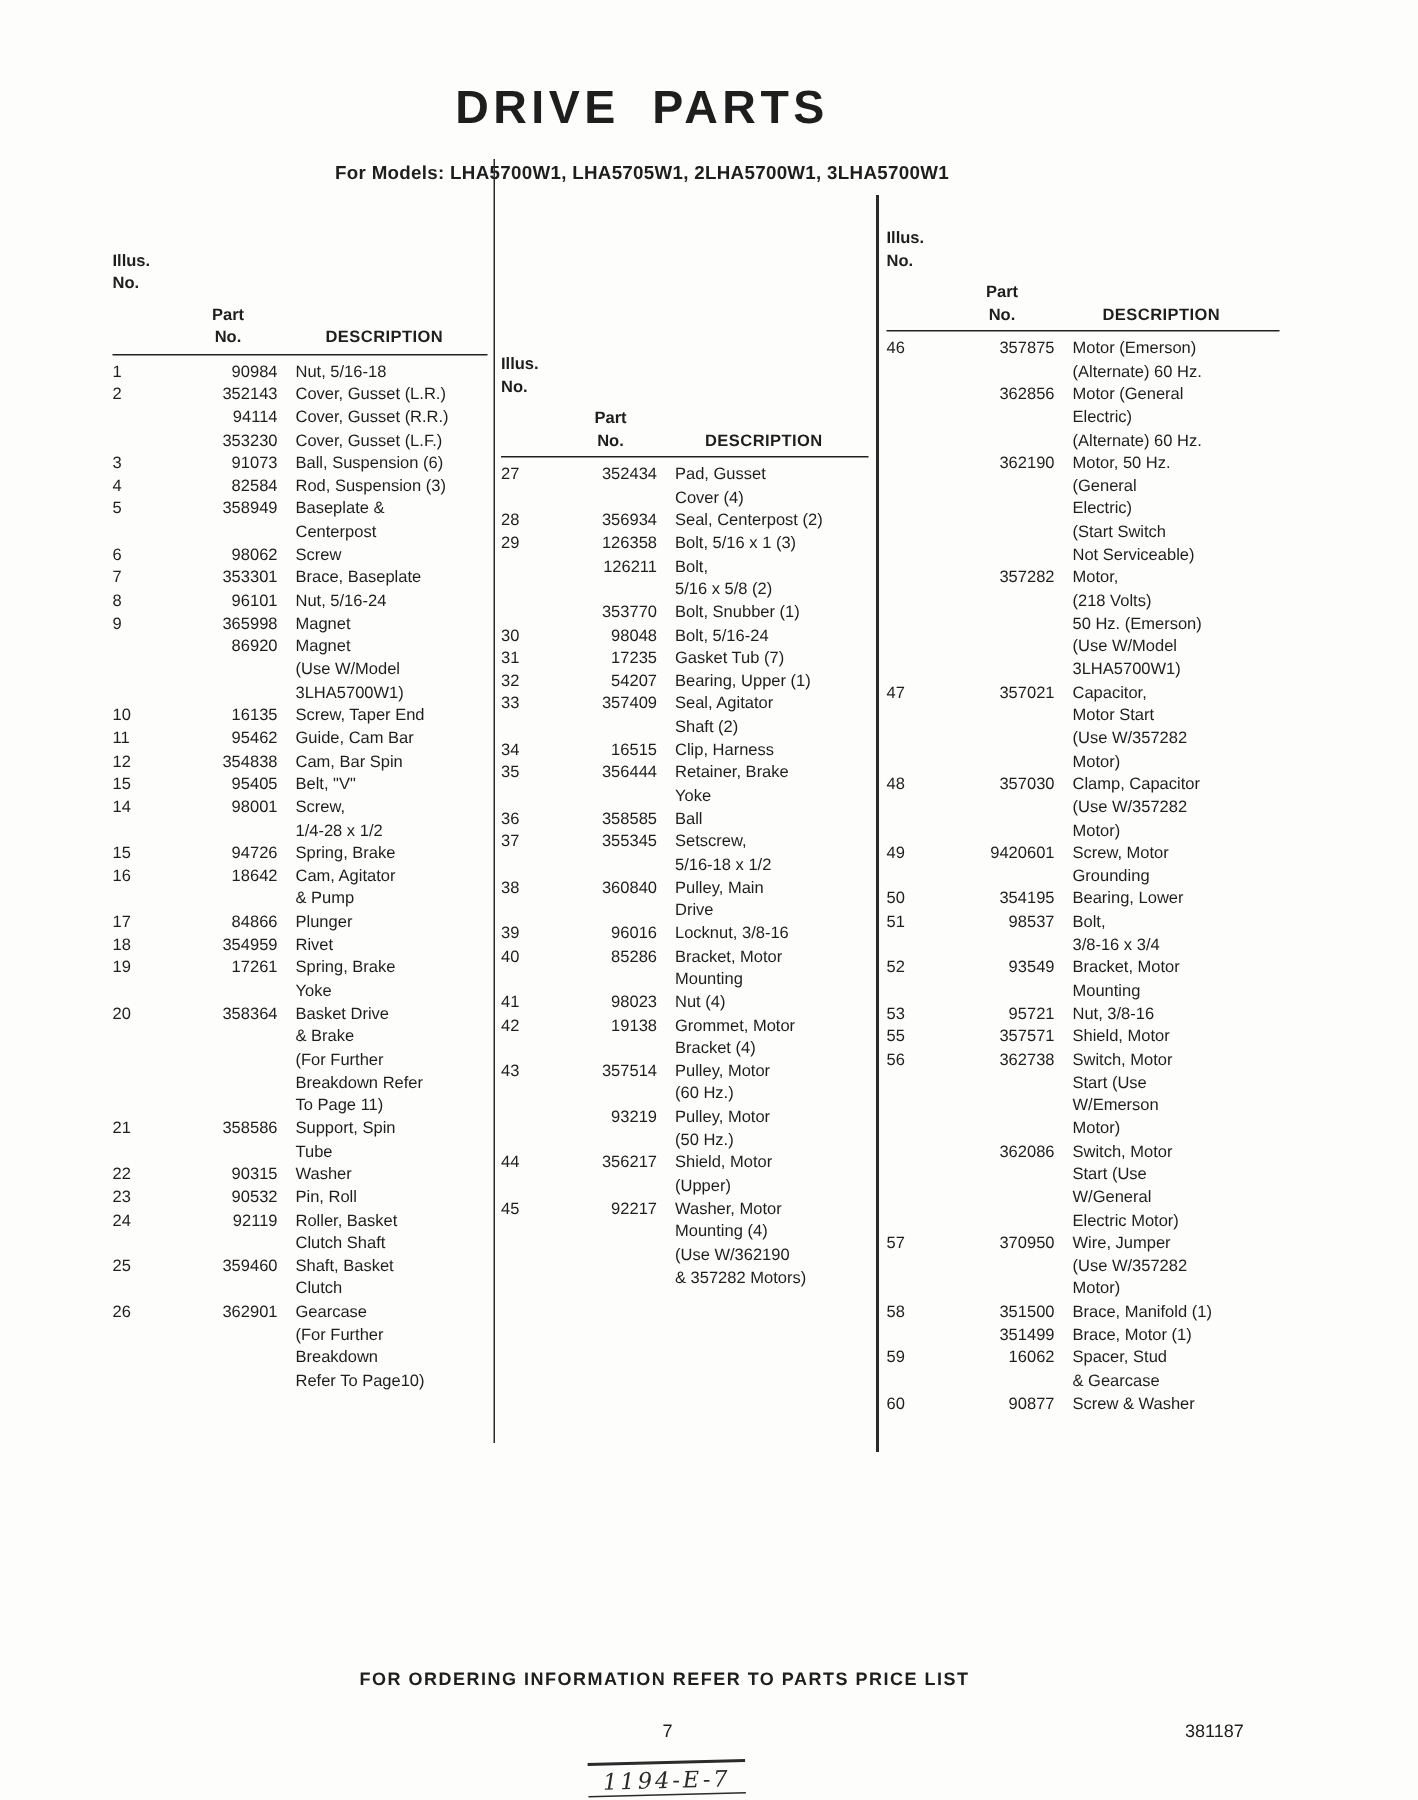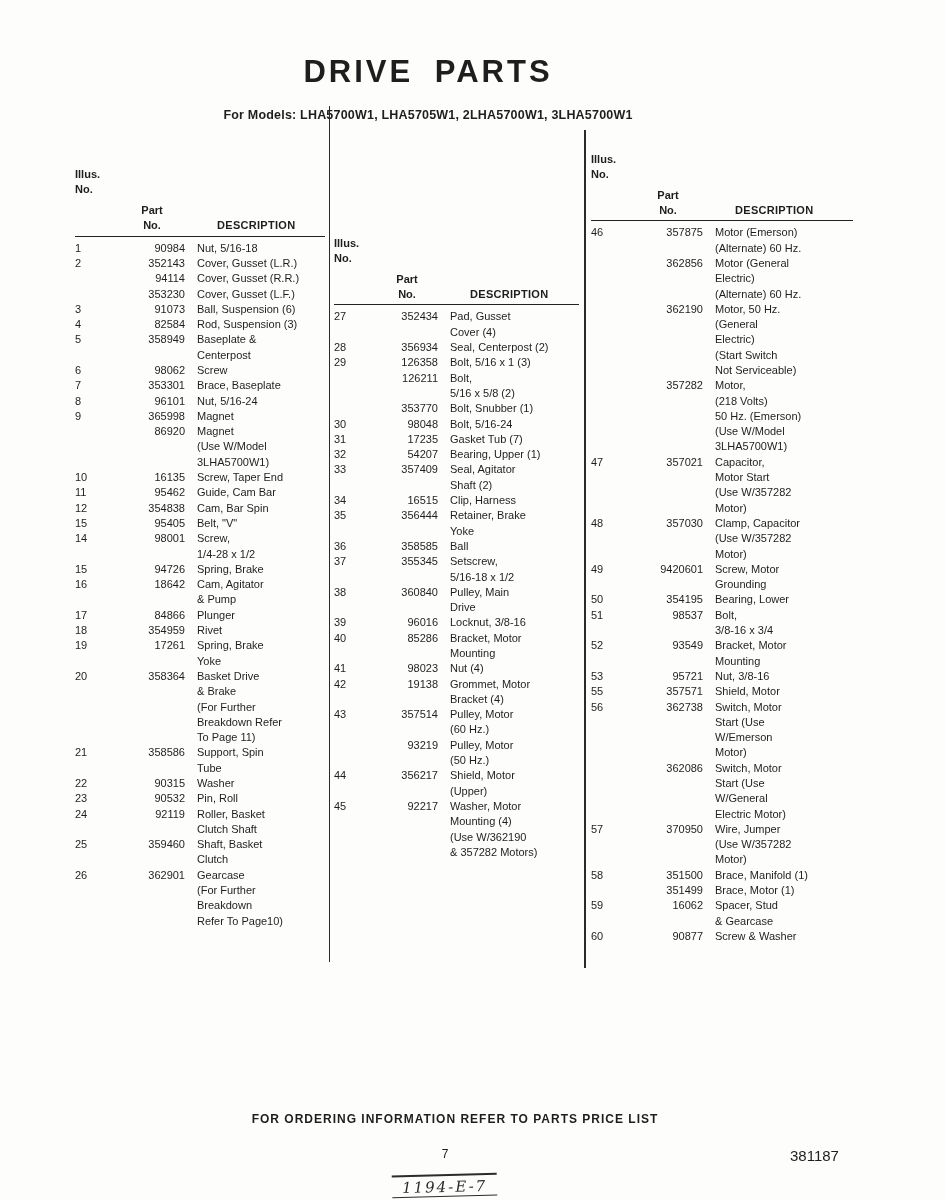--- a/index.html
+++ b/index.html
@@ -53,31 +53,31 @@
 
   .prow { display:grid; column-gap:8px; }
   .col-1 .prow { grid-template-columns:36px 66px 1fr; }
   .col-2 .prow { grid-template-columns:34px 62px 1fr; }
   .col-3 .prow { grid-template-columns:34px 70px 1fr; }
   .c-illus { text-align:left; }
   .c-part  { text-align:right; }
   .c-desc  { white-space:pre-line; padding-left:4px; }
 
   .footer-note {
-    position:absolute; top:1112px; left:12px; width:886px;
+    position:absolute; top:1112px; left:0; width:886px;
     text-align:center; font-weight:bold; font-size:12px;
     letter-spacing:1px;
   }
   .page-number {
     position:absolute; top:1147px; left:0; width:890px;
     text-align:center; font-size:12px;
   }
   .doc-number {
     position:absolute; top:1147px; left:790px;
-    font-size:15px;
+    font-size:12px;
   }
   .handwritten {
     position:absolute; top:1174px; left:392px;
     font-family:"DejaVu Serif", serif;
     font-style:italic; font-size:15px; color:#2b2b2b;
     transform:rotate(-1.5deg);
     border-top:2px solid #2b2b2b;
     border-bottom:1px solid #2b2b2b;
     padding:2px 10px 0 10px;
     letter-spacing:2px;

